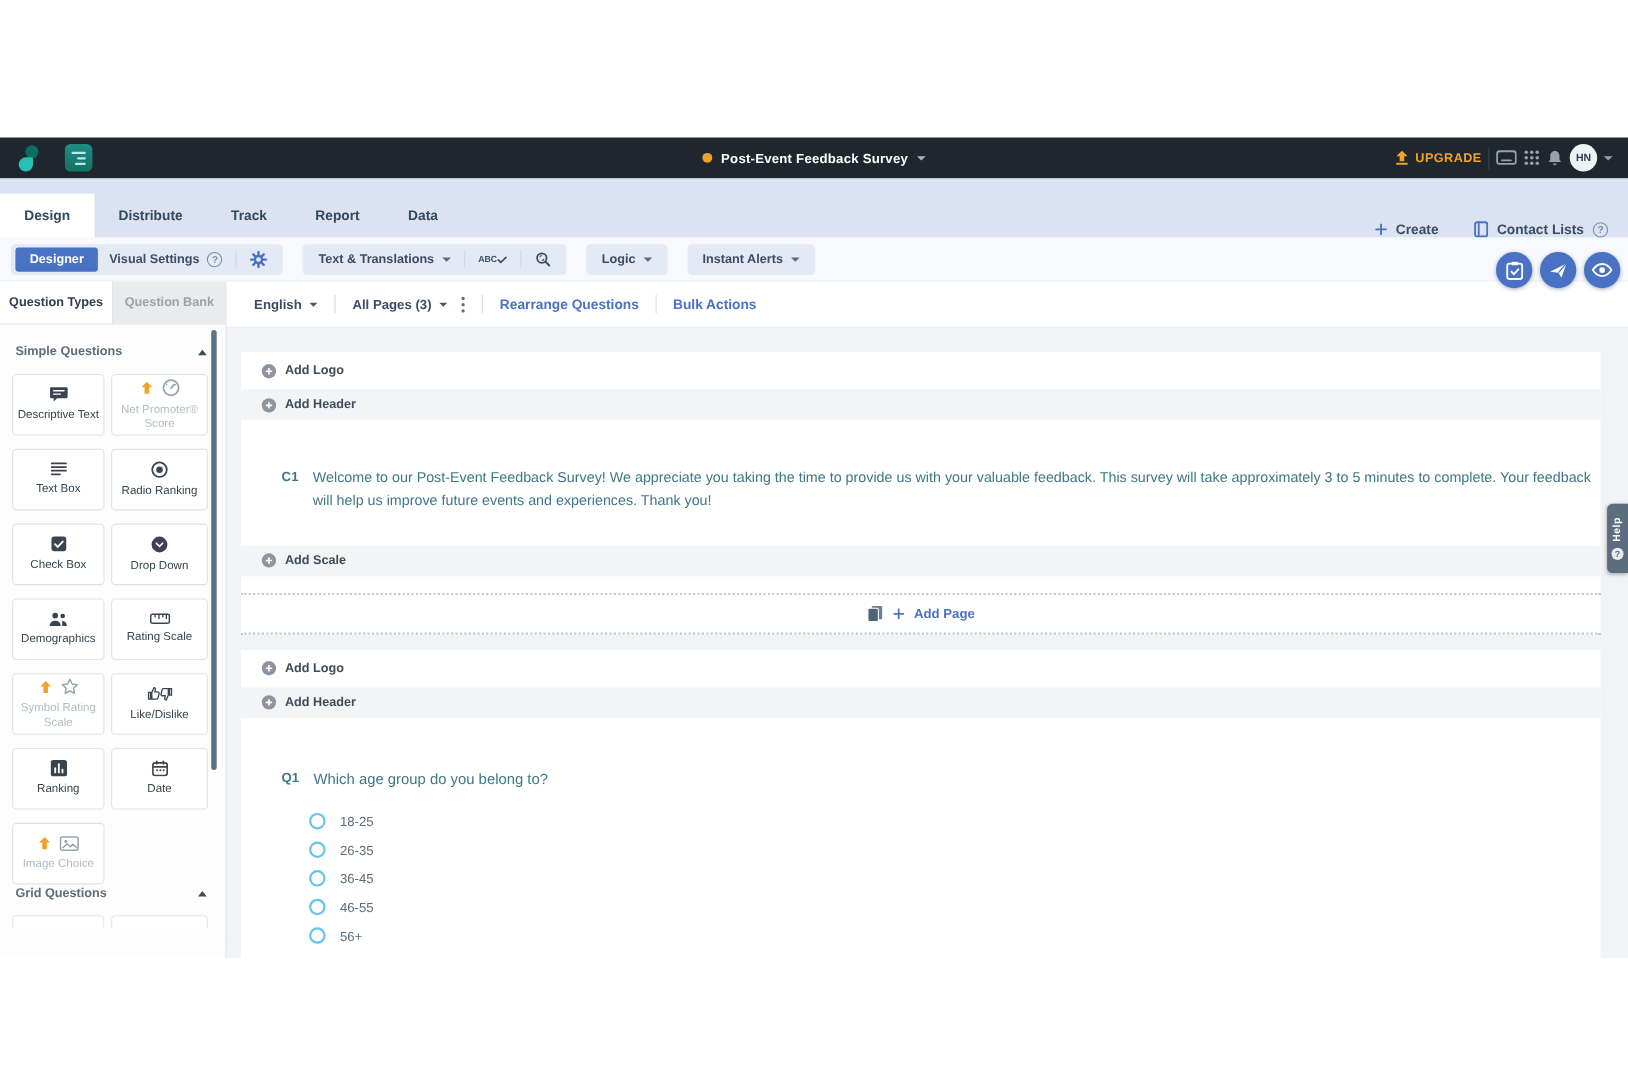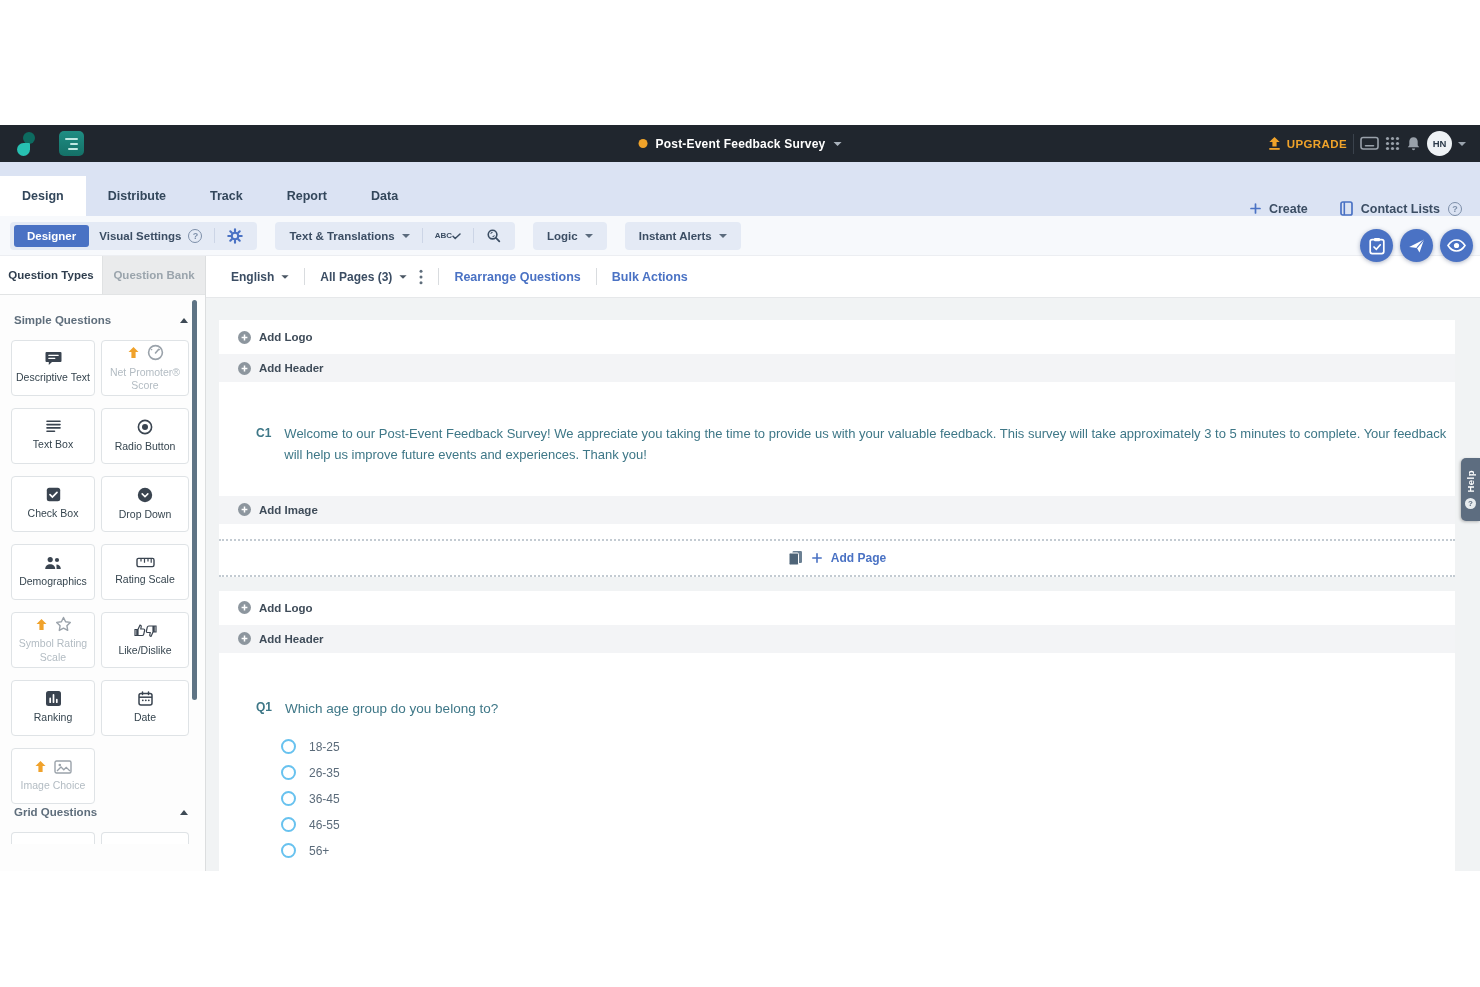--- a/index.html
+++ b/index.html
@@ -313,21 +313,21 @@
             <span class="lbl">Text Box</span>
           </div>
 
           <div class="qcard">
             <span class="icon-row">
                 <svg width="16" height="16" viewBox="0 0 16 16">
                   <circle cx="8" cy="8" r="6.6" fill="none" stroke="#3a4450" stroke-width="1.6"></circle>
                   <circle cx="8" cy="8" r="3" fill="#3a4450"></circle>
                 </svg>
               </span>
-            <span class="lbl">Radio Button</span>
+            <span class="lbl">Radio Ranking</span>
           </div>
 
           <div class="qcard">
             <span class="icon-row">
                 <svg width="15" height="15" viewBox="0 0 15 15">
                   <rect x="0.8" y="0.8" width="13.4" height="13.4" rx="2.5" fill="#3a4450"></rect>
                   <path d="M4 7.7l2.4 2.4L11 5.3" stroke="#fff" stroke-width="1.7" fill="none" stroke-linecap="round"></path>
                 </svg>
               </span>
             <span class="lbl">Check Box</span>
@@ -492,21 +492,21 @@
           <div class="qtext-row">
             <span class="q-num">C1</span>
             <span class="q-text">Welcome to our Post-Event Feedback Survey! We appreciate you taking the time to provide us with your valuable feedback. This survey will take approximately 3 to 5 minutes to complete. Your feedback will help us improve future events and experiences. Thank you!</span>
           </div>
           <div class="add-band footer">
             <span class="plus-badge">
                 <svg width="7" height="7" viewBox="0 0 7 7">
                   <path d="M3.5 .6v5.8M.6 3.5h5.8" stroke="#fff" stroke-width="1.5"></path>
                 </svg>
               </span>
-            <span class="add-label">Add Image</span>
+            <span class="add-label">Add Scale</span>
           </div>
         </div>
 
         <div class="add-page-strip">
           <svg width="15" height="16" viewBox="0 0 15 16">
               <rect x="4.5" y="1" width="9.5" height="12" rx="1.2" fill="#6b8093"></rect>
               <rect x="1" y="3" width="9.5" height="12" rx="1.2" fill="#4e6478" stroke="#fff" stroke-width="1"></rect>
             </svg>
           <svg width="10" height="10" viewBox="0 0 10 10">
               <path d="M5 .8v8.4M.8 5h8.4" stroke="#4a72c4" stroke-width="1.6" stroke-linecap="round"></path>

